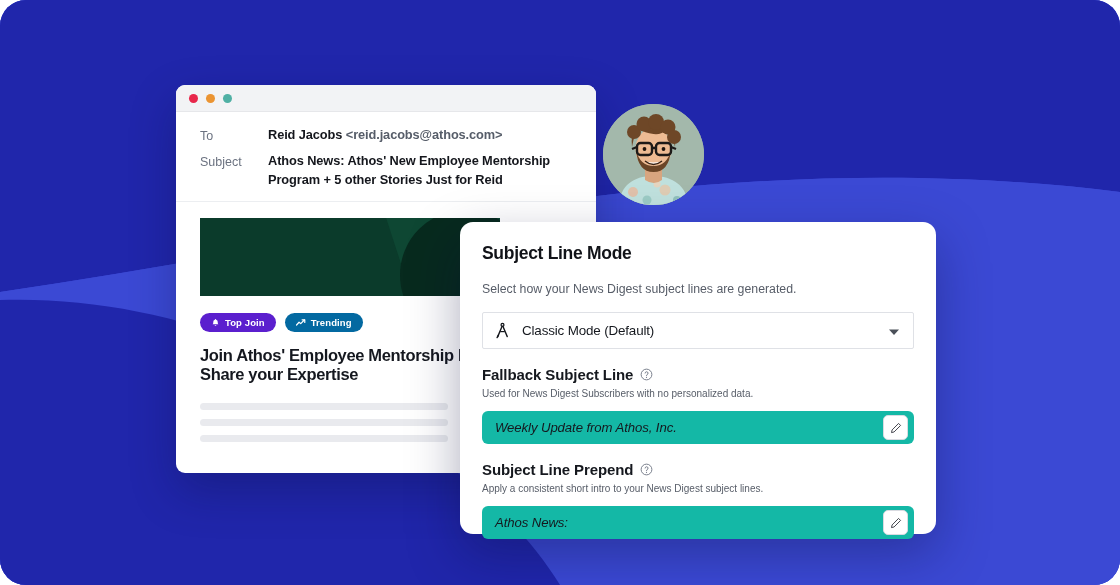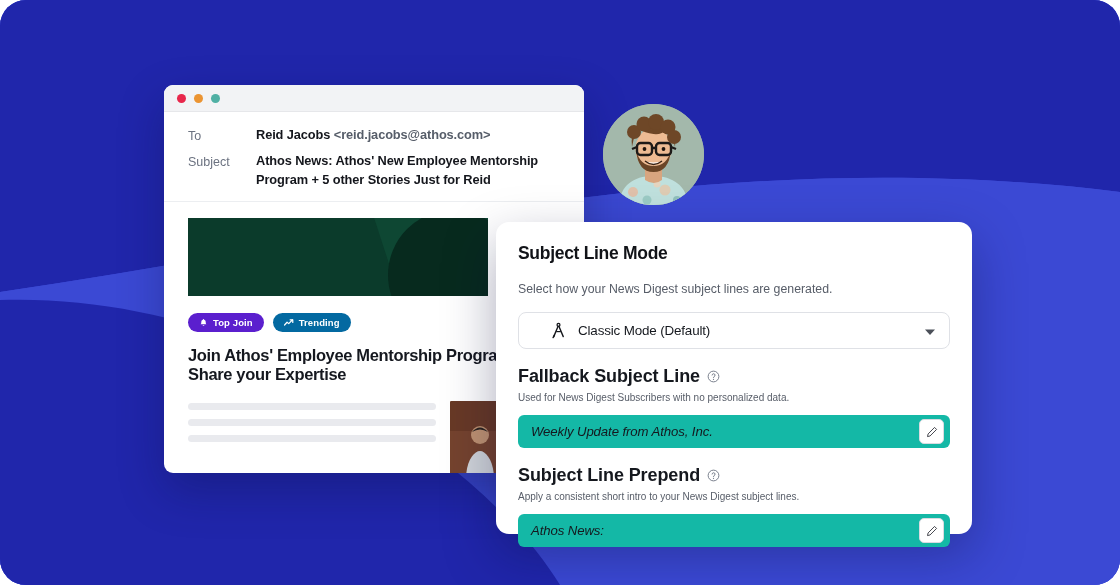--- a/index.html
+++ b/index.html
@@ -28,21 +28,21 @@
     position: absolute;
     inset: 0;
     width: 1120px;
     height: 585px;
     display: block;
   }
 
   
   .email-window {
     position: absolute;
-    left: 164px;
+    left: 176px;
     top: 85px;
     width: 420px;
     height: 388px;
     background: #ffffff;
     border-radius: 9px 9px 9px 9px;
     overflow: hidden;
     box-shadow: 0 18px 46px rgba(10, 14, 60, 0.30);
   }
   .titlebar {
     height: 27px;
@@ -209,21 +209,21 @@
     width: 101px;
     height: 101px;
     border-radius: 50%;
     overflow: hidden;
     background: #9fb5a8;
   }
 
   
   .panel {
     position: absolute;
-    left: 496px;
+    left: 460px;
     top: 222px;
     width: 476px;
     height: 312px;
     background: #ffffff;
     border-radius: 13px;
     box-shadow: 0 20px 52px rgba(8, 12, 56, 0.34);
     padding: 20px 22px 0 22px;
     box-sizing: border-box;
   }
   .panel-title {
@@ -237,46 +237,46 @@
     font-size: 12.3px;
     color: #575d68;
     margin-top: 17px;
     line-height: 16px;
   }
 
   .select {
     margin-top: 15px;
     height: 37px;
     border: 1px solid #dfe1e6;
-    border-radius: 8px;
+    border-radius: 2px;
     background: #ffffff;
     display: flex;
     align-items: center;
-    padding: 0 13px 0 31px;
+    padding: 0 13px 0 11px;
     box-sizing: border-box;
     cursor: pointer;
   }
   .select-icon { flex: none; display: flex; }
   .select-label {
     flex: 1;
     font-size: 13.4px;
     color: #15181e;
     margin-left: 11px;
     letter-spacing: -0.15px;
   }
   .caret { flex: none; }
 
   .field-block { margin-top: 17px; }
   .field-title-row {
     display: flex;
     align-items: center;
     gap: 7px;
   }
   .field-title {
-    font-size: 18px;
+    font-size: 15px;
     font-weight: 700;
     color: #15181e;
     letter-spacing: -0.1px;
   }
   .help-icon { flex: none; display: flex; }
   .field-desc {
     font-size: 10px;
     color: #575d68;
     margin-top: 3px;
     line-height: 16px;

